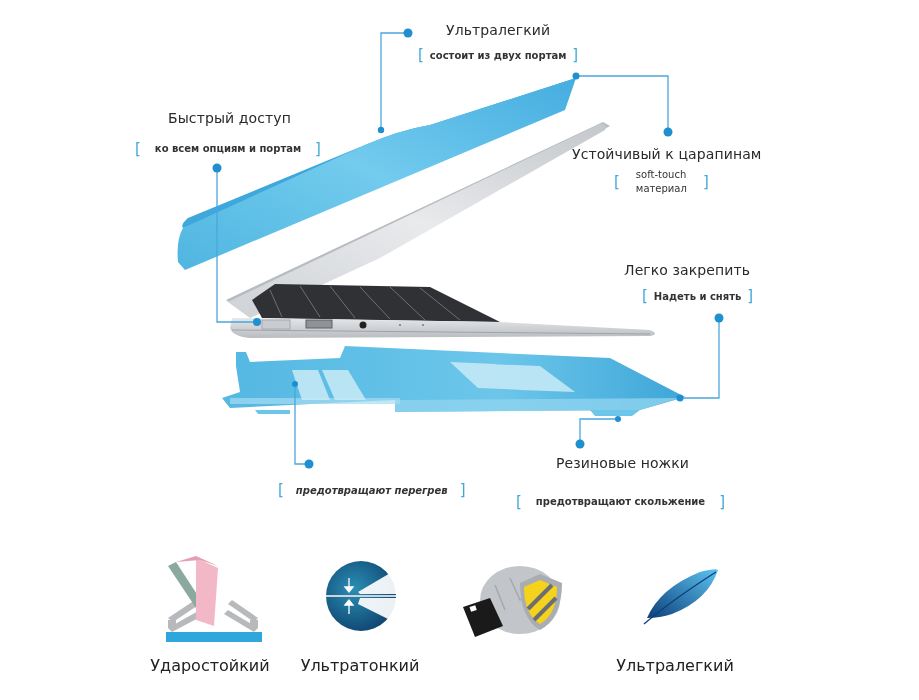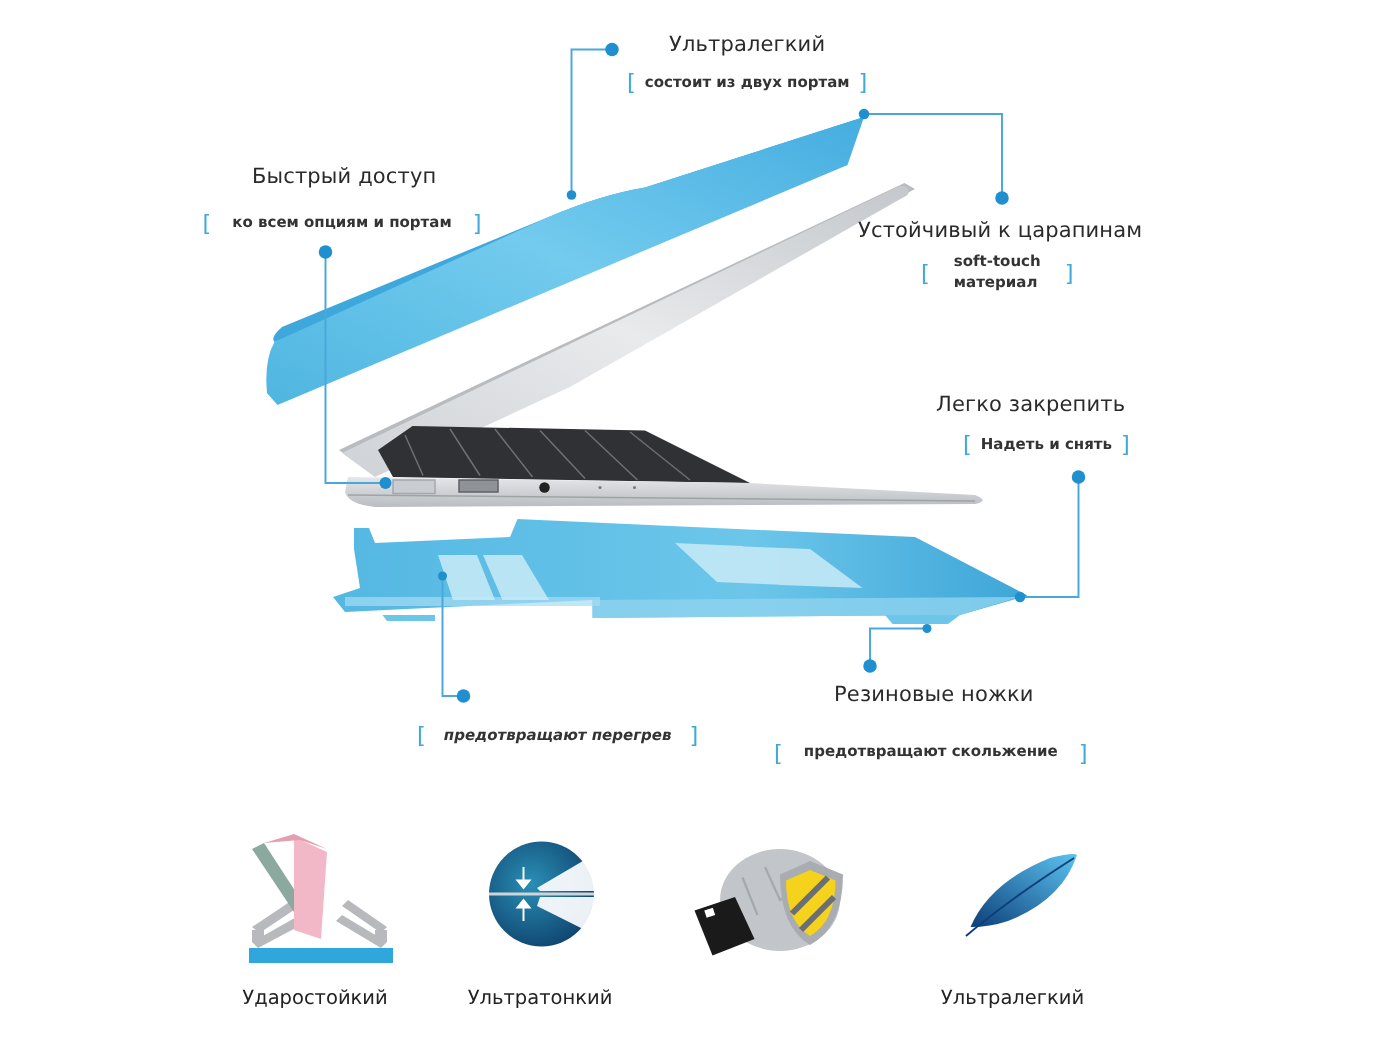--- a/index.html
+++ b/index.html
@@ -4,22 +4,22 @@
 <style>
   html, body { margin: 0; padding: 0; background: #ffffff; }
   body { width: 919px; height: 700px; position: relative; overflow: hidden; font-family: "DejaVu Sans", "Liberation Sans", sans-serif; color: #222; }
   .stage { position: absolute; left: 0; top: 0; width: 919px; height: 592px; }
   svg.art { position: absolute; left: 0; top: 0; }
   .label { position: absolute; white-space: nowrap; }
   .title { font-size: 14px; color: #2a2a2a; letter-spacing: 0.1px; }
   .sub { font-size: 10px; font-weight: bold; color: #333; }
   .br { color: #3fa9d8; font-weight: normal; font-size: 15px; }
   .sub-wrap { display: flex; align-items: center; gap: 6px; }
-  .sub-two { font-size: 10px; font-weight: bold; color: #333; line-height: 14px; text-align: left; }
-  .cap { position: absolute; font-size: 13px; color: #222; text-align: center; line-height: 17px; }
+  .sub-two { font-size: 10px; font-weight: normal; color: #333; line-height: 14px; text-align: left; }
+  .cap { position: absolute; font-size: 16px; color: #222; text-align: center; line-height: 17px; }
 </style>
 </head>
 <body>
 
 <div class="stage">
 
   <svg class="art" width="919" height="700" viewBox="0 0 919 700">
     <defs>
       <linearGradient id="topCase" x1="0" y1="1" x2="1" y2="0">
         <stop offset="0" stop-color="#4fb6e0"></stop>

